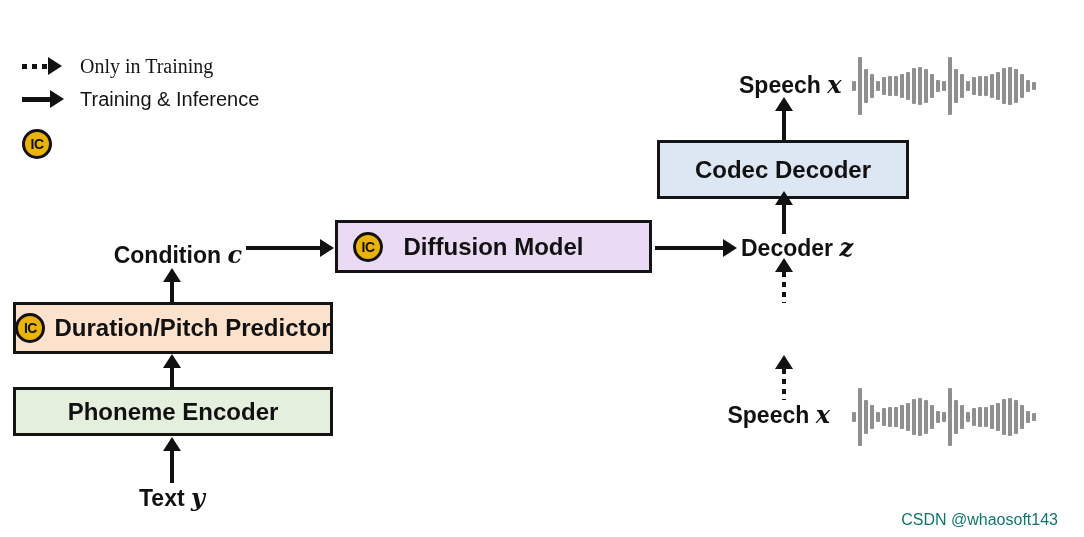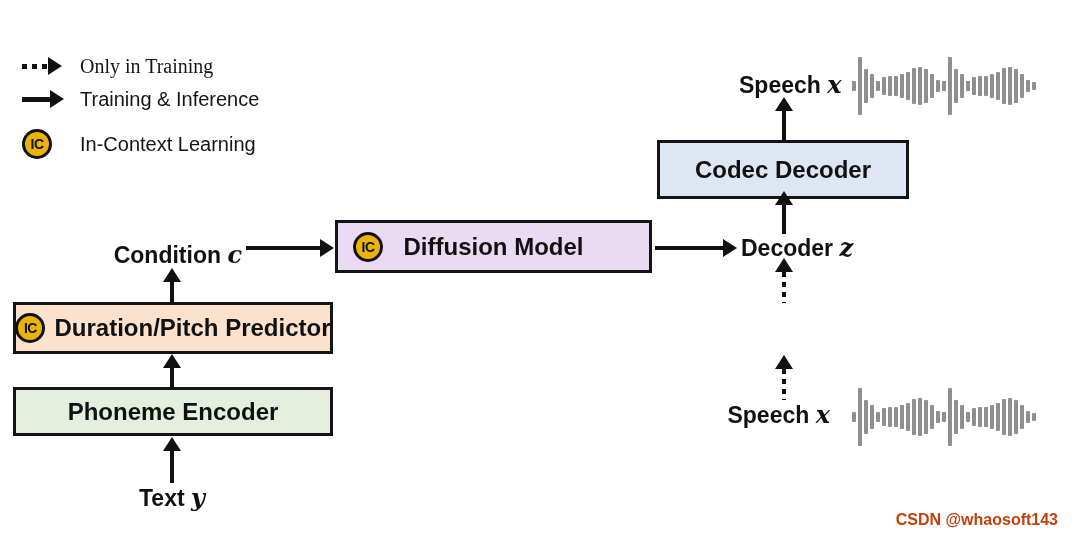--- a/index.html
+++ b/index.html
@@ -31,21 +31,21 @@
   .arrow-up .head{width:0;height:0;border-left:9px solid transparent;border-right:9px solid transparent;border-bottom:14px solid #111;}
   .arrow-up .shaft{flex:1;width:4px;background:#111;}
   .arrow-up.dotted .shaft{background:repeating-linear-gradient(to bottom,#111 0 5px,transparent 5px 10px);}
   .arrow-right{position:absolute;height:18px;display:flex;flex-direction:row;align-items:center;}
   .arrow-right .shaft{flex:1;height:4px;background:#111;}
   .arrow-right .head{width:0;height:0;border-top:9px solid transparent;border-bottom:9px solid transparent;border-left:14px solid #111;}
   
   .waveform{position:absolute;display:flex;align-items:center;gap:2px;}
   .waveform i{width:4px;flex:0 0 auto;border-radius:1px;display:block;}
   
-  .watermark{position:absolute;right:26px;bottom:8px;font-size:16px;color:#c2410c;font-weight:700;}
+  .watermark{position:absolute;right:26px;bottom:8px;font-size:16px;color:#0f766e;font-weight:400;}
 </style>
 </head>
 <body>
 
 <div id="canvas">
 
   <div class="legend-row" style="left:22px;top:51px;font-family:Liberation Serif, serif;">
     <span class="legend-icon">
         <span class="dashes"></span>
         <span class="hhead"></span>
@@ -56,21 +56,20 @@
     <span class="legend-icon">
         <span class="hshaft"></span>
         <span class="hhead"></span>
       </span>
     <span class="legend-label">Training &amp; Inference</span>
   </div>
   <div class="legend-row" style="left:22px;top:129px;">
     <span class="legend-icon">
         <span class="ic">IC</span>
       </span>
-    <span class="legend-label">In-Context Learning</span>
   </div>
 
   <div class="node" style="left: 13px; top: 387px; width: 320px; height: 49px; background-color: rgb(228, 240, 221);">
     <span>Phoneme Encoder</span>
   </div>
 
   <div class="node" style="left: 13px; top: 302px; width: 320px; height: 52px; background-color: rgb(252, 226, 205);">
     <span class="ic">IC</span>
     <span>Duration/Pitch Predictor</span>
   </div>

